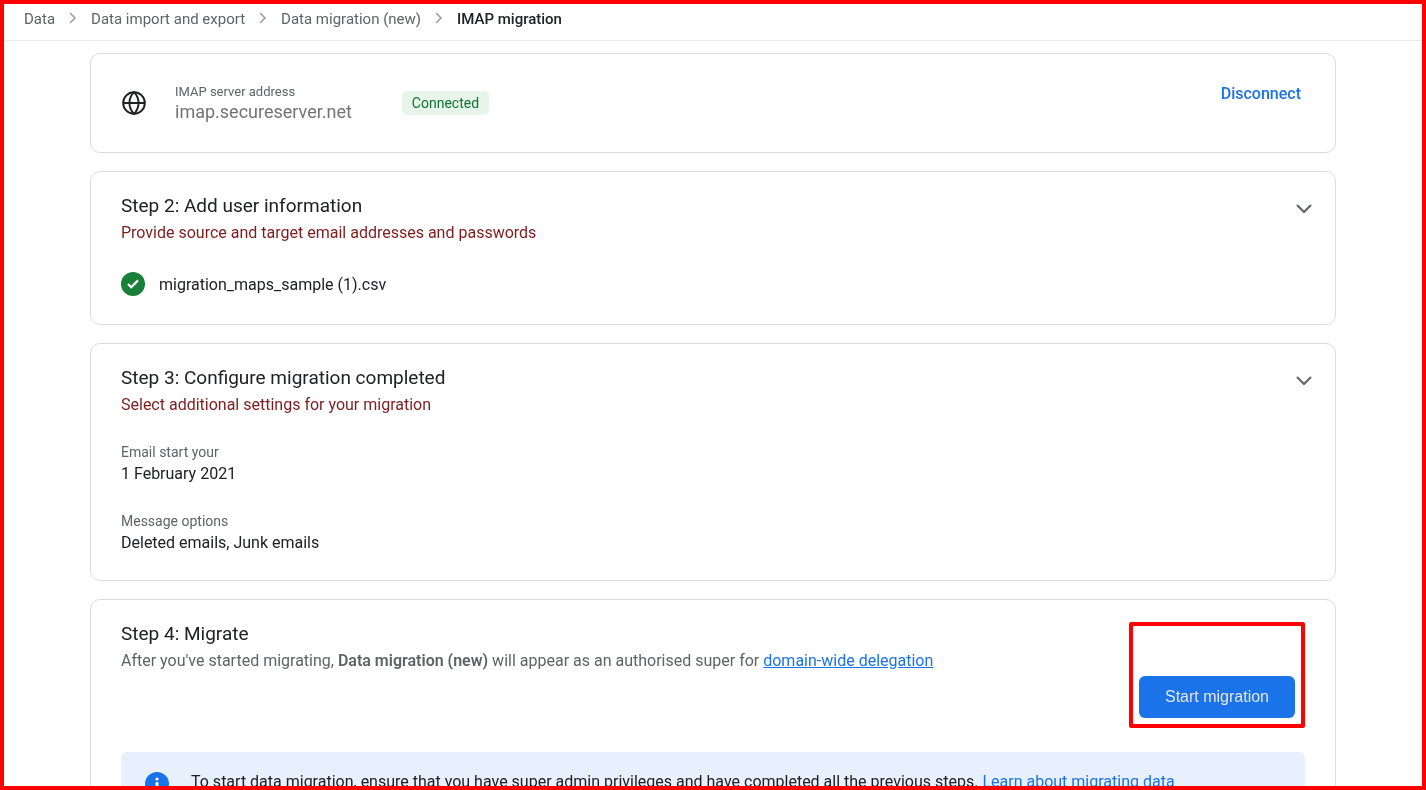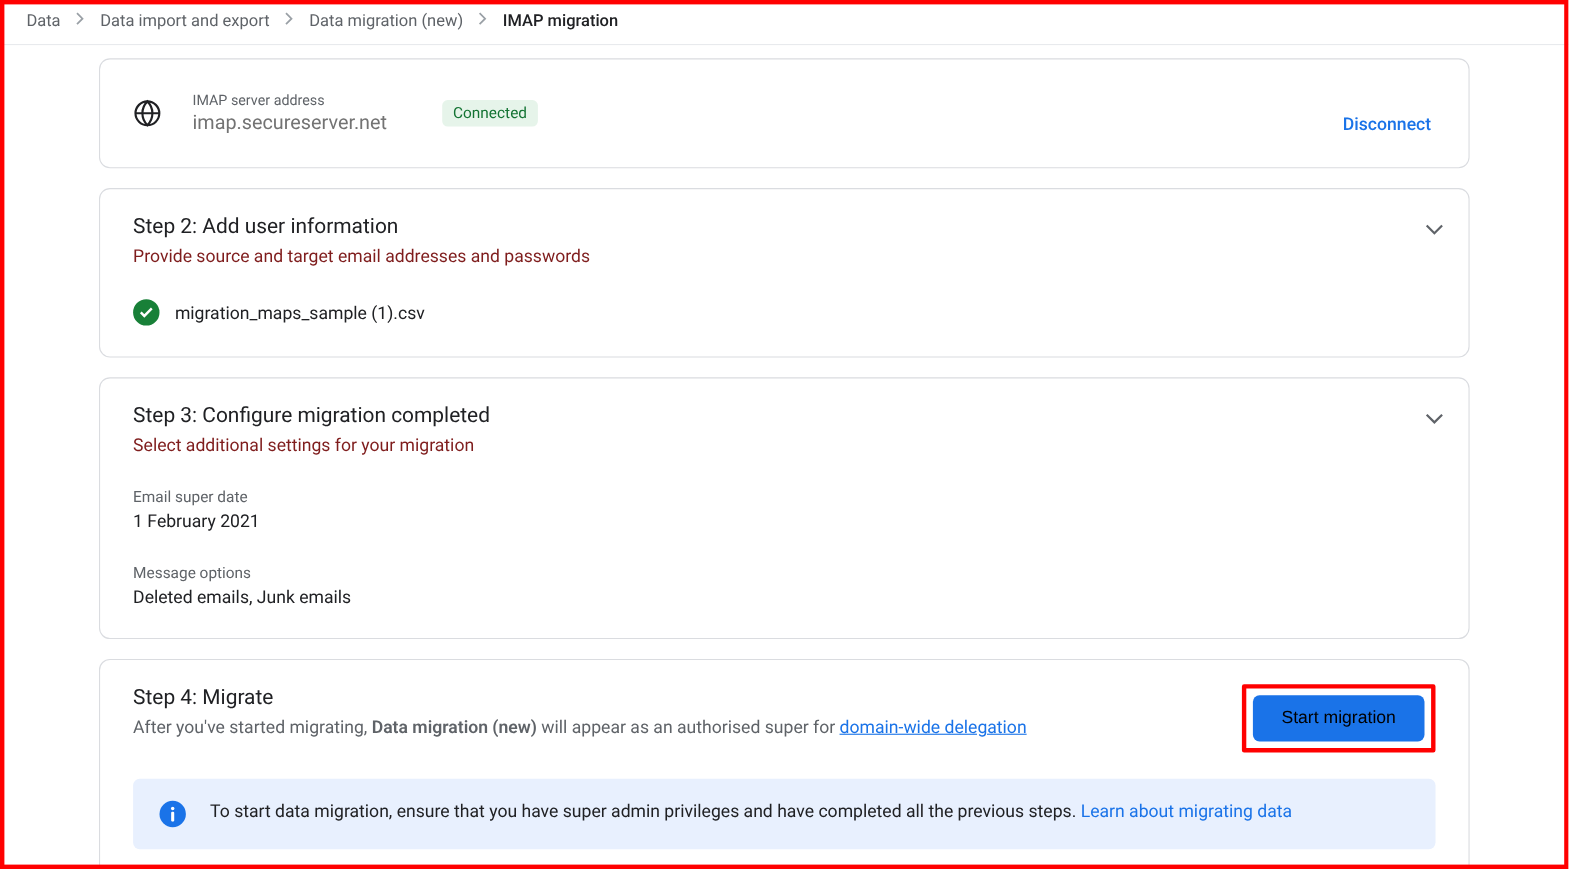--- a/index.html
+++ b/index.html
@@ -29,21 +29,21 @@
   .breadcrumb-item { color: #5f6368; cursor: pointer; }
   .breadcrumb-item.active { color: #202124; font-weight: 500; cursor: default; }
   .breadcrumb-sep { color: #9aa0a6; font-size: 14px; }
   .content { padding: 12px 24px 0 24px; }
   .stack { max-width: 1246px; margin: 0 auto; display: flex; flex-direction: column; gap: 18px; }
   .card {
     border: 1px solid #dadce0;
     border-radius: 10px;
     background: #fff;
   }
-  .server-card { padding: 30px 34px 30px 30px; display: flex; align-items: flex-end; }
+  .server-card { padding: 30px 34px 30px 30px; display: flex; align-items: flex-start; }
   .server-left { display: flex; align-items: center; gap: 28px; flex: 1; }
   .globe-icon svg { display: block; }
   .server-text { display: flex; flex-direction: column; gap: 2px; }
   .server-label { font-size: 13px; color: #5f6368; }
   .server-value { font-size: 18px; color: #737373; }
   .connected-badge {
     background: #e6f4ea;
     color: #137333;
     font-size: 14px;
     padding: 4px 10px;
@@ -90,27 +90,28 @@
   .step4-sub .bold { font-weight: 600; color: #5f6368; }
   .step4-sub .link { color: #1a73e8; text-decoration: underline; cursor: pointer; }
   .start-btn-wrap {
     border: 4px solid #ff0000;
     padding: 6px;
     border-radius: 2px;
     display: inline-block;
   }
   .start-btn {
     background: #1a73e8;
-    color: #000000;
+    color: #e5e5e5;
     font-size: 16px;
     font-weight: 500;
     padding: 12px 26px;
     border: none;
     border-radius: 6px;
     cursor: pointer;
+    margin-top: 44px;
   }
   .info-box {
     background: #e8f0fe;
     border-radius: 6px;
     margin-top: 24px;
     padding: 20px 24px;
     display: flex;
     gap: 22px;
   }
   .info-icon {
@@ -192,21 +193,21 @@
 
     <div class="card step-card">
       <div class="step-title">Step 3: Configure migration completed</div>
       <div class="step-subtitle">Select additional settings for your migration</div>
       <span class="expand-icon">
         <svg width="18" height="12" viewBox="0 0 18 12" fill="none">
             <path d="M2 2l7 7 7-7" stroke="#5f6368" stroke-width="2" fill="none"></path>
           </svg>
       </span>
       <div class="field-block">
-        <div class="field-label">Email super date</div>
+        <div class="field-label">Email start your</div>
         <div class="field-value">1 February 2021</div>
       </div>
       <div class="field-block">
         <div class="field-label">Message options</div>
         <div class="field-value">Deleted emails, Junk emails</div>
       </div>
     </div>
 
     <div class="card step-card">
       <div class="step4-header">

